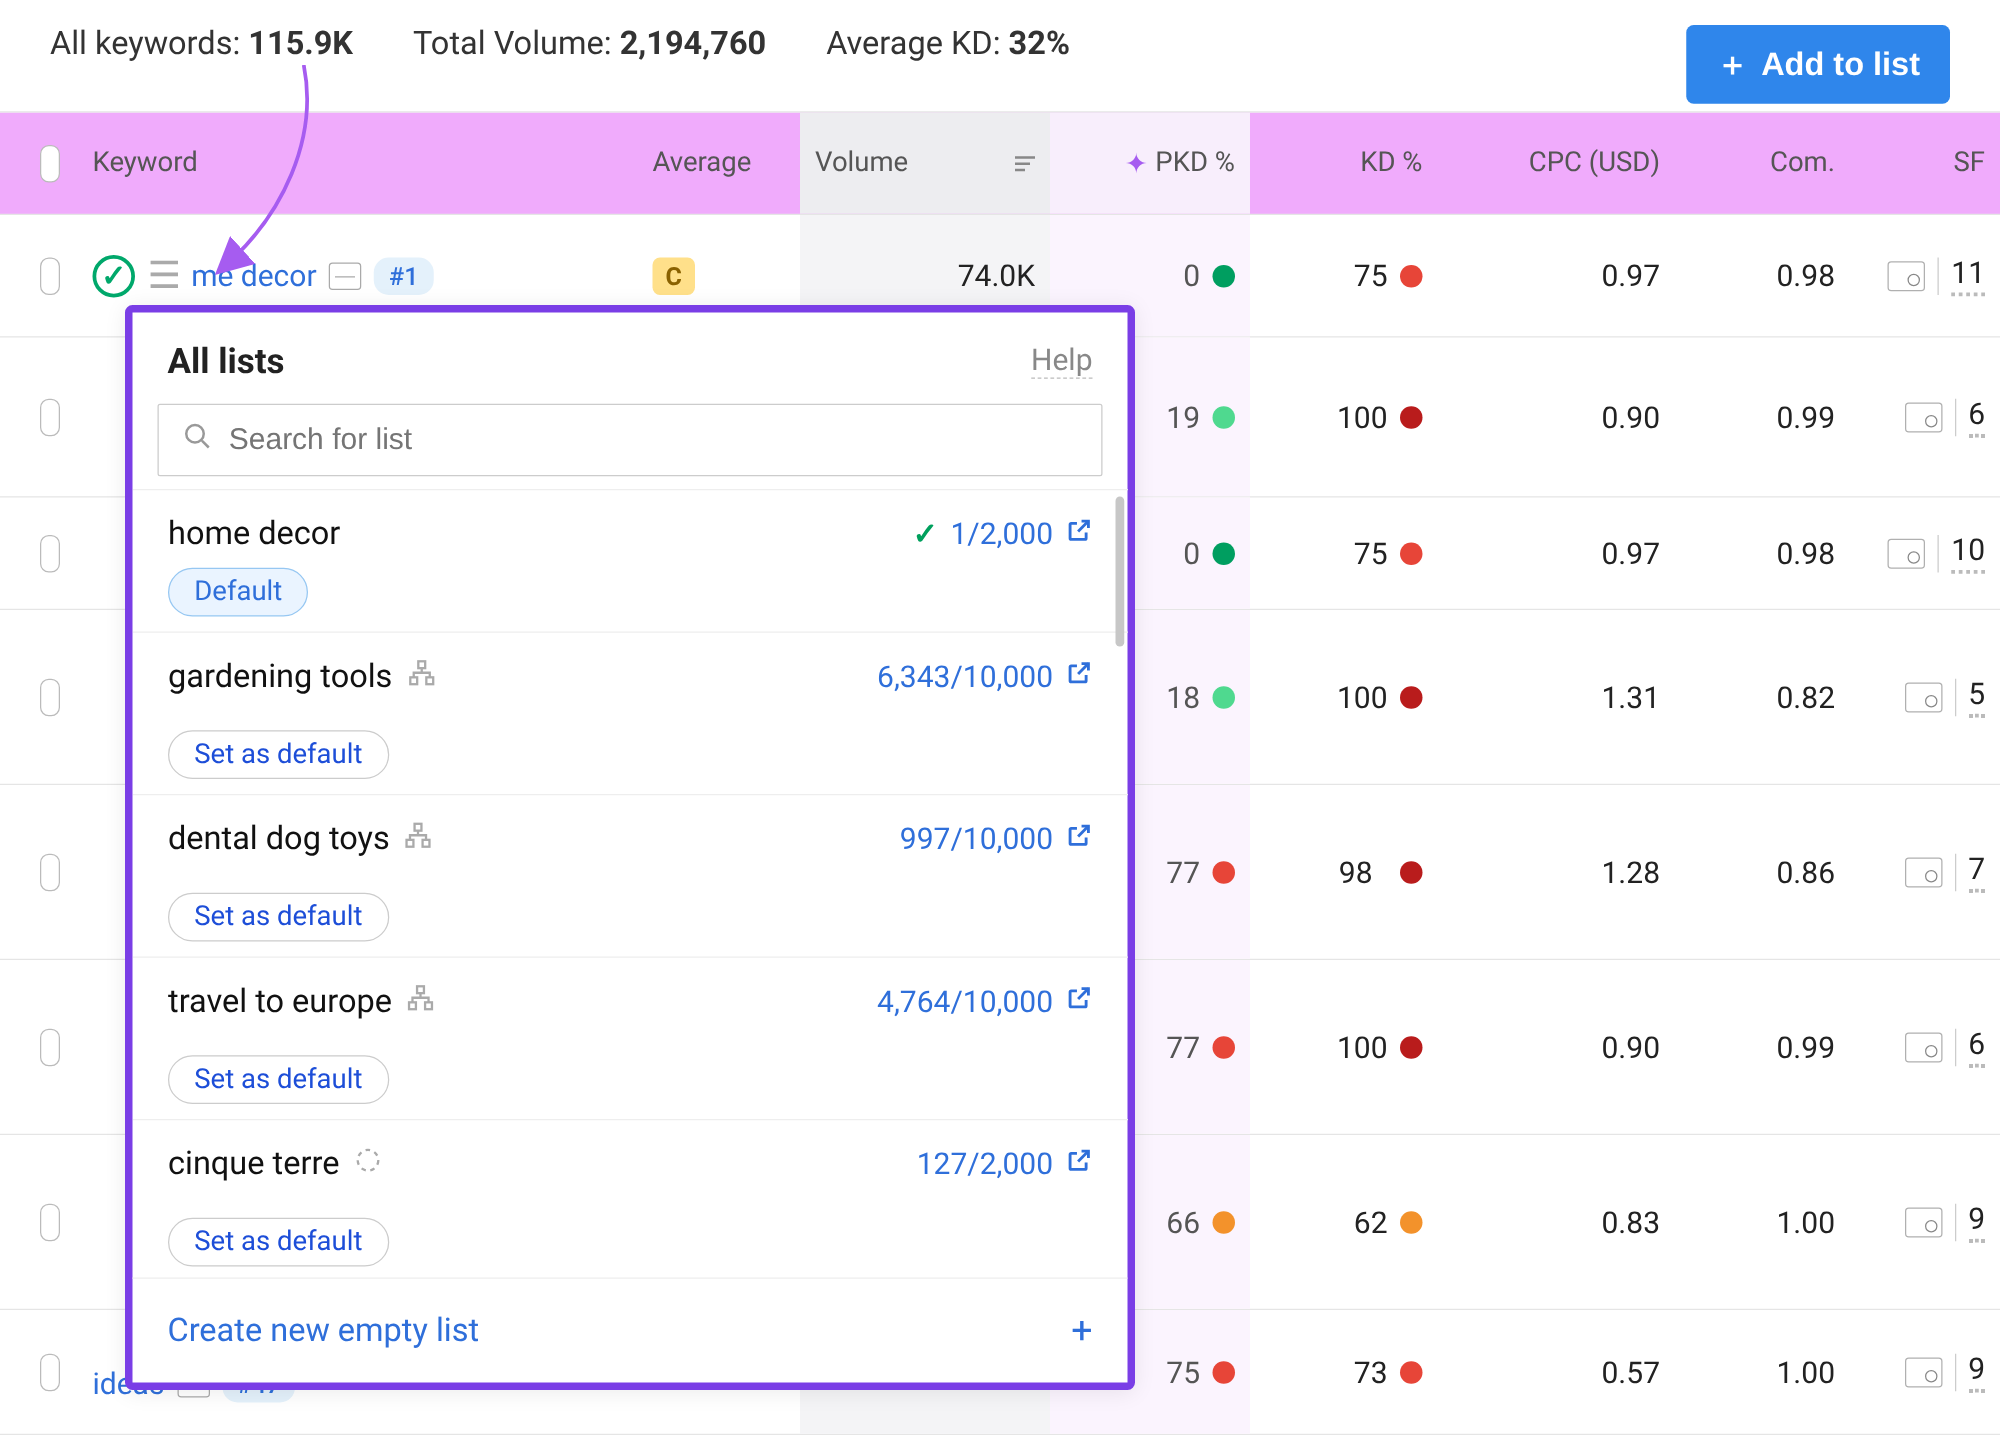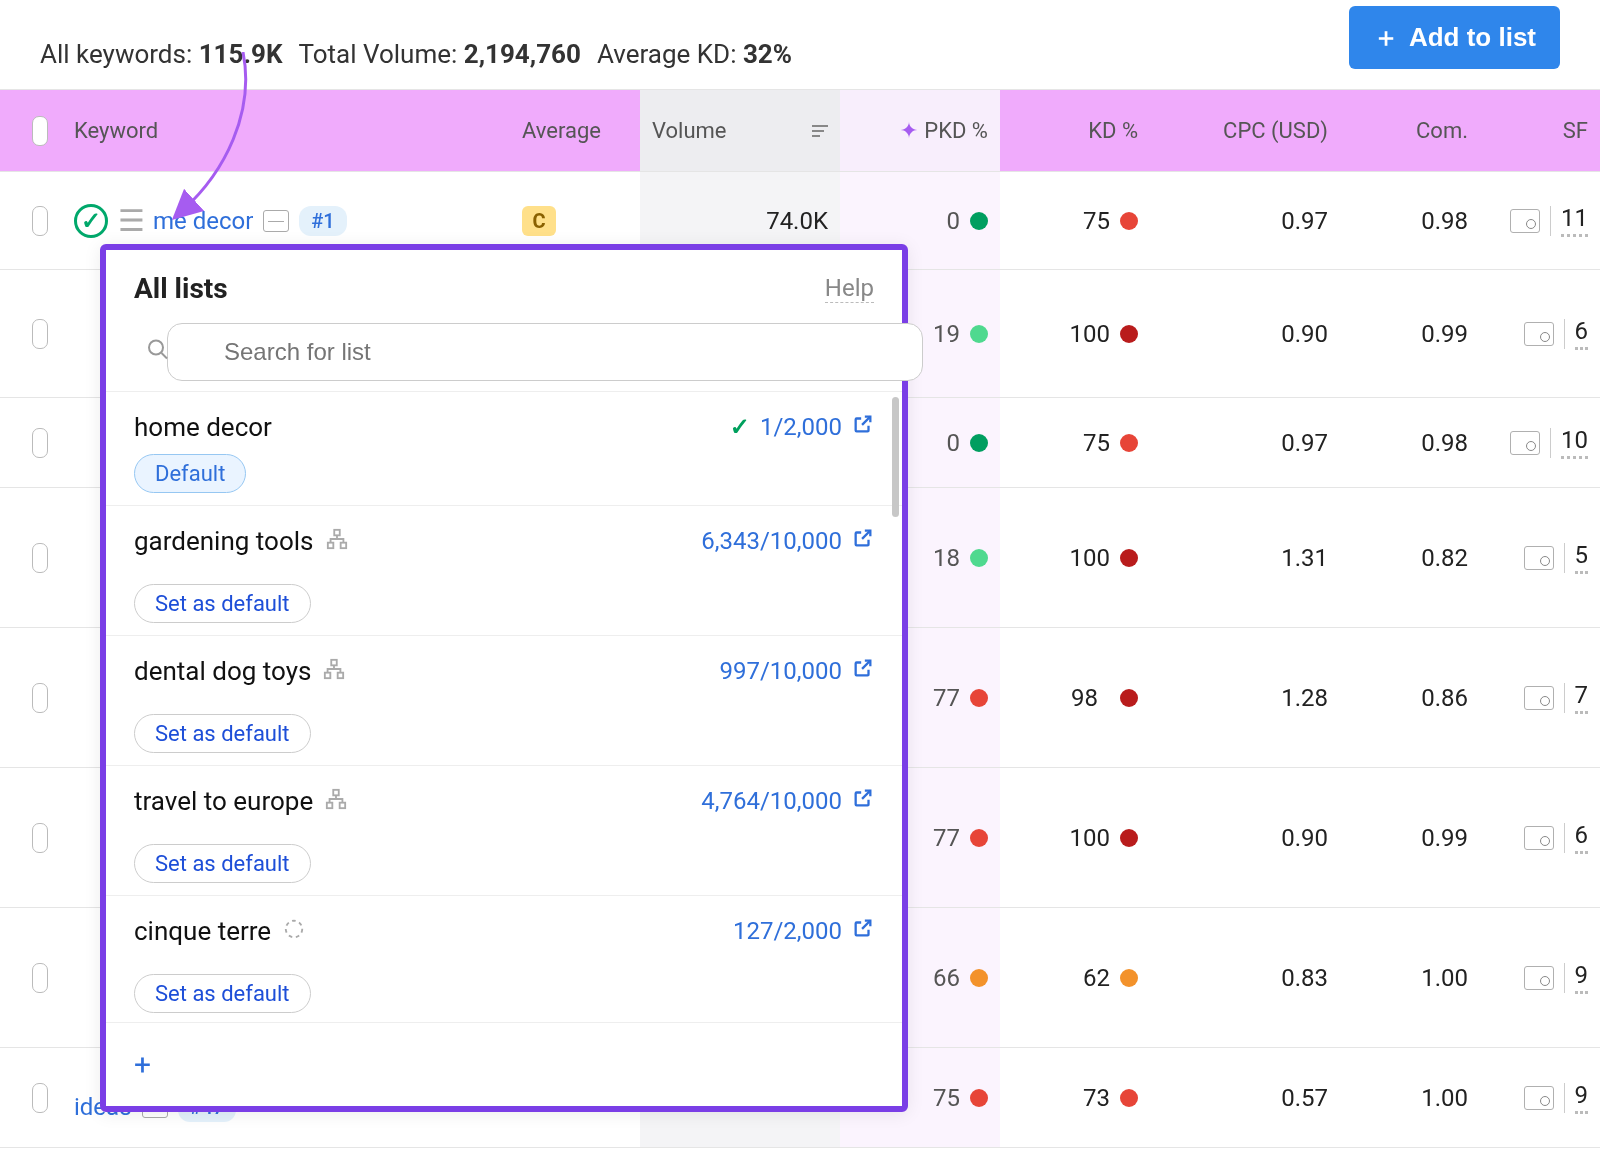--- a/index.html
+++ b/index.html
@@ -10,23 +10,23 @@
     font-size: 22px;
     width: 1600px;
     height: 1165px;
     position: relative;
     overflow: hidden;
   }
 
   
   .summary-bar {
     display: flex;
-    align-items: flex-end;
+    align-items: flex-start;
     padding: 20px 40px;
-    gap: 16px;
+    gap: 48px;
     font-size: 26px;
     color: #333;
     border-bottom: 1px solid #e5e5e5;
     height: 90px;
     position: relative;
     z-index: 10;
   }
   .summary-bar .metric b { font-weight: 700; }
   .summary-bar .spacer { flex: 1; }
   .btn-add {
@@ -138,24 +138,23 @@
     display:flex; flex-direction:column;
   }
   .pop-head {
     display:flex; justify-content:space-between; align-items:center;
     padding:22px 28px 10px 28px;
   }
   .pop-title { font-size:28px; font-weight:700; }
   .pop-help { font-size:24px; color:#888; border-bottom:1.5px dashed #bbb; cursor:pointer; }
   .pop-search-wrap { padding: 8px 20px 10px 20px; }
   .pop-search {
-    width:100%; border:1px solid #ccc; border-radius:15px;
+    width:100%; border:1px solid #ccc; border-radius:2px;
     padding:14px 16px 14px 56px; font-size:24px; color:#555;
     background:#fff;
-    margin-left:41px;
   }
   .pop-search-rel { position:relative; }
   .pop-search-rel .mag {
     position:absolute; left:20px; top:50%; transform:translateY(-50%); color:#999;
   }
   .pop-list { flex:1; overflow:auto; position:relative; }
   .pop-list::-webkit-scrollbar { width:10px; }
   .pop-scroll-ind { position:absolute; right:3px; top:6px; width:7px; height:120px; background:#c7c7c7; border-radius:4px; }
   .pop-item {
     padding:20px 28px 12px 28px;
@@ -598,15 +597,16 @@
             <span>127/2,000</span>
             <span class="ext-link"><svg width="22" height="22" viewBox="0 0 24 24" fill="none" stroke="#2f6fda" stroke-width="2.5">
                 <path d="M14 4h6v6"></path>
                 <path d="M20 4l-9 9"></path>
                 <path d="M18 14v5a1 1 0 0 1-1 1H5a1 1 0 0 1-1-1V7a1 1 0 0 1 1-1h5"></path>
               </svg></span>
           </div>
         </div><span class="setdef-pill">Set as default</span></div>
     </div>
   <div class="pop-foot">
+    <span class="pop-create">Create new empty list</span>
     <span class="pop-plus">+</span>
   </div>
 </div>
 
 </body></html>

